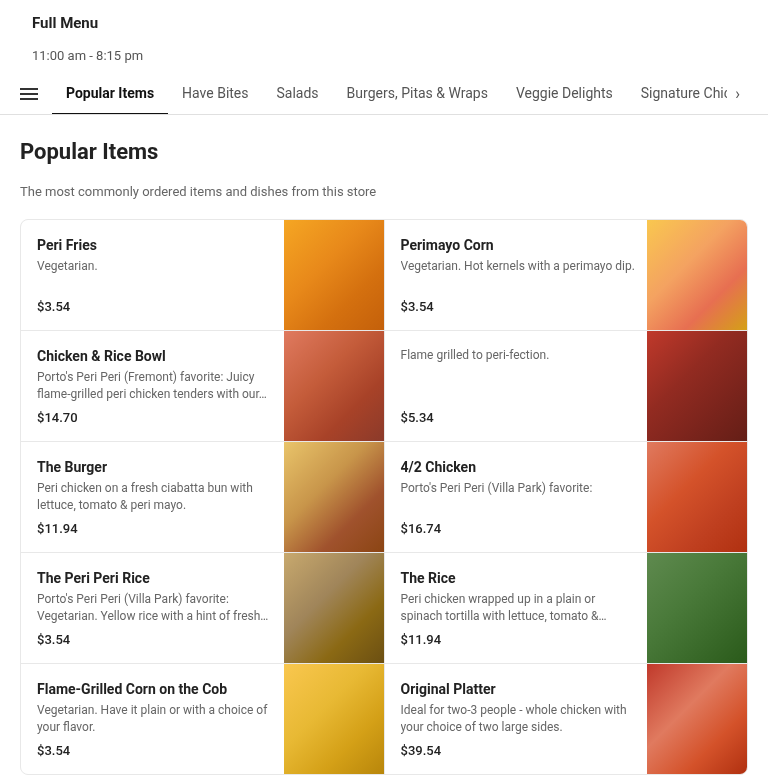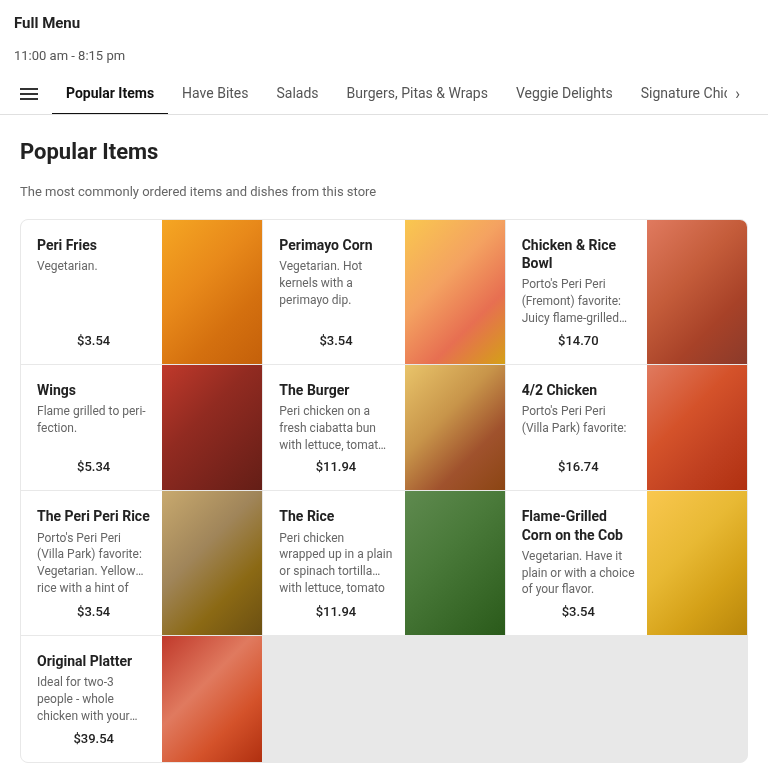--- a/index.html
+++ b/index.html
@@ -1,38 +1,38 @@
 <!DOCTYPE html>
 <html><head>
   <meta charset="utf-8">
   <style>
     * { box-sizing: border-box; margin: 0; padding: 0; }
     body { font-family: -apple-system, BlinkMacSystemFont, 'Segoe UI', Roboto, sans-serif; background: #fff; color: #222; width: 768px; }
 
-    .header { padding: 14px 14px 0; }
+    .header { padding: 14px 32px 0; }
     .header-title { font-weight: 700; font-size: 15px; }
     .header-hours { font-size: 13px; color: #555; margin-top: 16px; }
 
     .nav-bar { display: flex; align-items: center; border-bottom: 1px solid #e0e0e0; padding: 0 20px; margin-top: 10px; gap: 0; overflow: hidden; }
     .nav-menu-icon { margin-right: 14px; cursor: pointer; display: flex; flex-direction: column; gap: 3px; }
     .nav-menu-icon span { display: block; width: 18px; height: 2px; background: #333; }
     .nav-tab { padding: 12px 14px; font-size: 14px; cursor: pointer; white-space: nowrap; color: #555; border-bottom: 2px solid transparent; margin-bottom: -1px; }
     .nav-tab.active { font-weight: 700; color: #111; border-bottom: 2px solid #111; }
     .nav-arrow { margin-left: auto; cursor: pointer; font-size: 16px; color: #555; padding: 8px; }
 
     .section-header { padding: 24px 20px 4px; }
     .section-title { font-size: 22px; font-weight: 700; }
     .section-subtitle { font-size: 13px; color: #666; margin-top: 20px; }
 
-    .items-grid { display: grid; grid-template-columns: 1fr 1fr 1fr; gap: 1px; background: #e8e8e8; margin: 16px 20px; border: 1px solid #e8e8e8; border-radius: 8px; overflow: hidden; }
+    .items-grid { display: grid; grid-template-columns: 1fr 1fr; gap: 1px; background: #e8e8e8; margin: 16px 20px; border: 1px solid #e8e8e8; border-radius: 8px; overflow: hidden; }
     .item-card { background: #fff; display: flex; align-items: stretch; cursor: pointer; min-height: 110px; }
     .item-info { flex: 1; padding: 16px 12px 16px 16px; display: flex; flex-direction: column; justify-content: flex-start; }
     .item-name { font-weight: 700; font-size: 14px; margin-bottom: 4px; line-height: 1.3; }
     .item-desc { font-size: 12px; color: #666; line-height: 1.4; flex: 1; display: -webkit-box; -webkit-line-clamp: 3; -webkit-box-orient: vertical; overflow: hidden; }
-    .item-price { font-size: 13px; font-weight: 500; margin-top: 6px; color: #222; text-align: center; }
+    .item-price { font-size: 13px; font-weight: 500; margin-top: 6px; color: #222; }
     .item-image { width: 100px; min-height: 100px; flex-shrink: 0; overflow: hidden; }
 
     
     .img-peri-fries { background: linear-gradient(135deg, #f5a623 0%, #e8891a 40%, #d4700f 70%, #c4600a 100%); }
     .img-perimayo-corn { background: linear-gradient(135deg, #f9c74f 0%, #f4a261 40%, #e76f51 70%, #d4a017 100%); }
     .img-chicken-rice { background: linear-gradient(135deg, #e07a5f 0%, #c45c3a 40%, #a84228 70%, #8b3a2a 100%); }
     .img-wings { background: linear-gradient(135deg, #c0392b 0%, #922b21 40%, #7b241c 70%, #641e16 100%); }
     .img-burger { background: linear-gradient(135deg, #e9c46a 0%, #c8954a 40%, #a0522d 70%, #8b4513 100%); }
     .img-half-chicken { background: linear-gradient(135deg, #e07a5f 0%, #d4522a 40%, #c04020 70%, #b03010 100%); }
     .img-peri-rice { background: linear-gradient(135deg, #c8a96e 0%, #a0855a 40%, #8b6914 70%, #6b4f12 100%); }
@@ -95,21 +95,20 @@
       <div class="item-info">
         <div class="item-name">Chicken &amp; Rice Bowl</div>
         <div class="item-desc">Porto's Peri Peri (Fremont) favorite: Juicy flame-grilled peri chicken tenders with our…</div>
         <div class="item-price">$14.70</div>
       </div>
       <div class="item-image img-chicken-rice">
       </div>
     </div>
     <div class="item-card">
       <div class="item-info">
-        <div class="item-name">Wings</div>
         <div class="item-desc">Flame grilled to peri-fection.</div>
         <div class="item-price">$5.34</div>
       </div>
       <div class="item-image img-wings">
       </div>
     </div>
     <div class="item-card">
       <div class="item-info">
         <div class="item-name">The Burger</div>
         <div class="item-desc">Peri chicken on a fresh ciabatta bun with lettuce, tomato &amp; peri mayo.</div>

